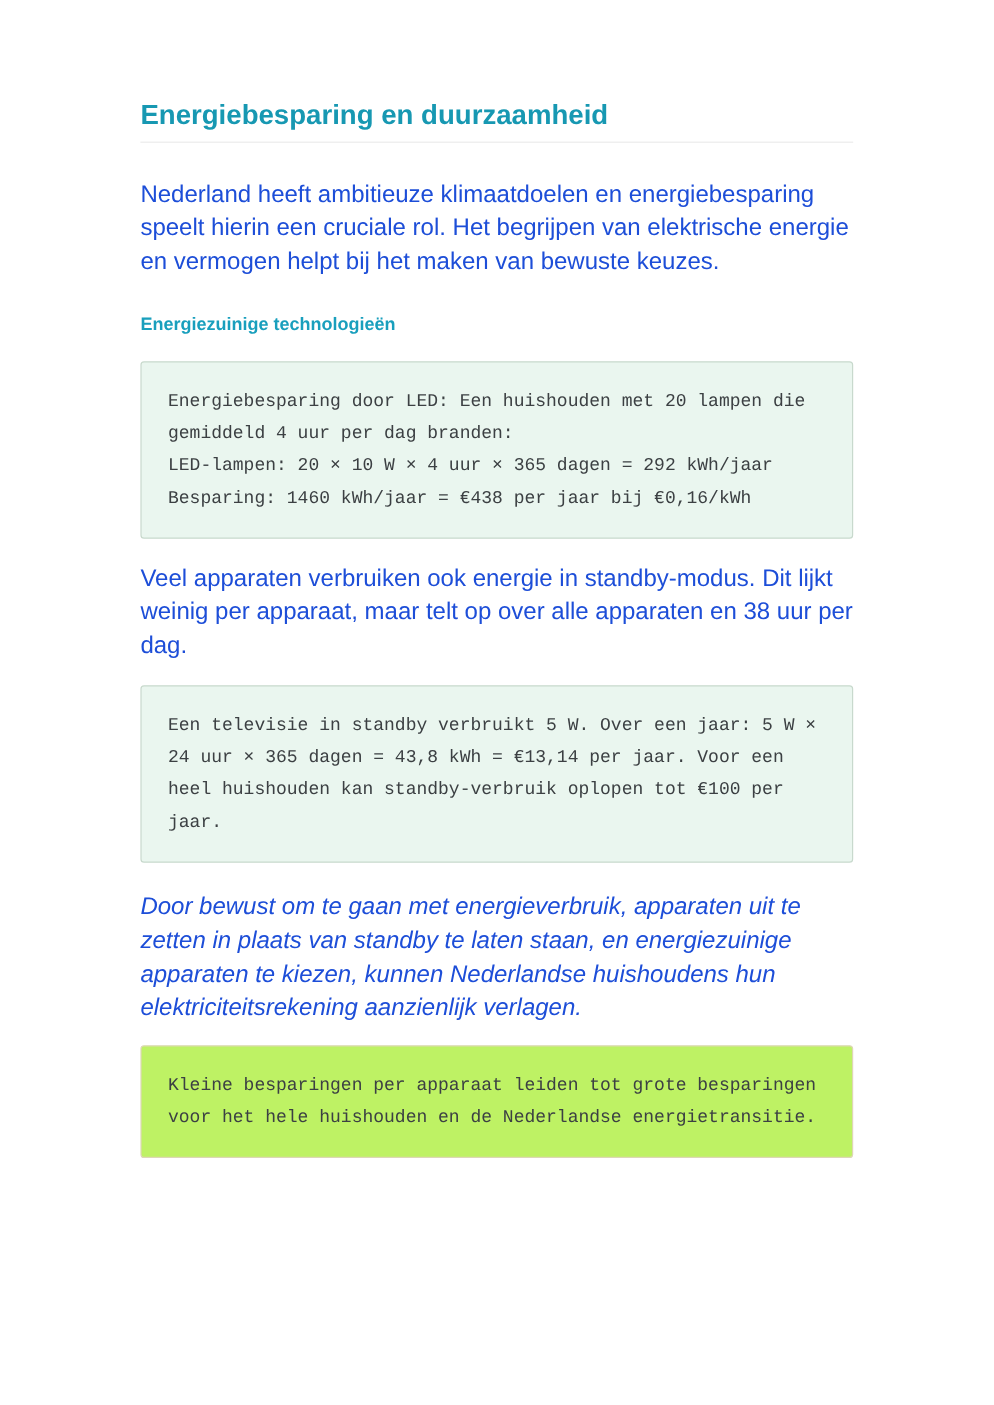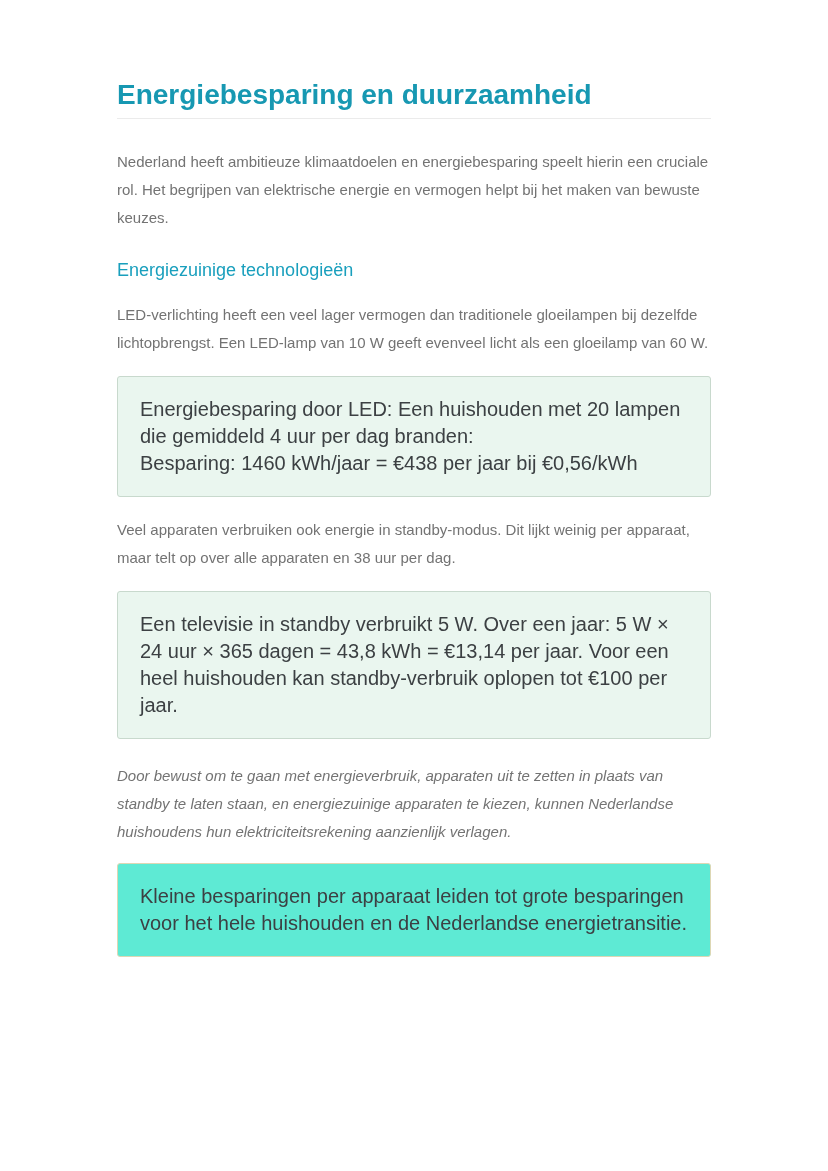--- a/index.html
+++ b/index.html
@@ -16,75 +16,76 @@
   }
   .content {
     width: 594px;
     margin: 0 auto;
     padding-top: 78px;
   }
   h1.page-title {
     margin: 0;
     padding-bottom: 6px;
     border-bottom: 1px solid #ebebeb;
-    font-size: 28px;
+    font-size: 23px;
     line-height: 34px;
     font-weight: 700;
     color: #1798b2;
   }
   p.body-par {
     margin: 29px 0 0 0;
-    font-size: 15px;
+    font-size: 20px;
     line-height: 28px;
-    color: #737373;
+    color: #1d4ed8;
   }
   p.body-par.tight { margin-top: 19px; }
   p.body-par.closing { margin-top: 23px; font-style: italic; }
   h2.section-heading {
     margin: 27px 0 0 0;
-    font-size: 18px;
+    font-size: 15px;
     line-height: 23px;
-    font-weight: 400;
+    font-weight: 700;
     color: #199fbd;
   }
   .callout {
     margin: 19px 0 0 0;
     padding: 19px 22px;
     border-radius: 3px;
-    font-size: 20px;
+    font-size: 15px;
     line-height: 27px;
     color: #3c4043;
+    font-family: Liberation Mono, monospace;
   }
   .callout.green {
     background: #eaf6ef;
     border: 1px solid #c8d9cd;
   }
   .callout.yellow {
     margin-top: 17px;
-    background: #5eead4;
+    background: #bef264;
     border: 1px solid #ddd7b4;
   }
   .callout .line { margin: 0; }
 </style>
 </head>
 <body>
 
 <div class="content">
 
   <h1 class="page-title">Energiebesparing en duurzaamheid</h1>
 
   <p class="body-par">Nederland heeft ambitieuze klimaatdoelen en energiebesparing speelt hierin een cruciale rol. Het begrijpen van elektrische energie en vermogen helpt bij het maken van bewuste keuzes.</p>
 
   <h2 class="section-heading">Energiezuinige technologieën</h2>
 
-  <p class="body-par tight">LED-verlichting heeft een veel lager vermogen dan traditionele gloeilampen bij dezelfde lichtopbrengst. Een LED-lamp van 10 W geeft evenveel licht als een gloeilamp van 60 W.</p>
 
   <div class="callout green">
     <p class="line">Energiebesparing door LED: Een huishouden met 20 lampen die gemiddeld 4 uur per dag branden:</p>
-    <p class="line">Besparing: 1460 kWh/jaar = €438 per jaar bij €0,56/kWh</p>
+    <p class="line">LED-lampen: 20 × 10 W × 4 uur × 365 dagen = 292 kWh/jaar</p>
+    <p class="line">Besparing: 1460 kWh/jaar = €438 per jaar bij €0,16/kWh</p>
   </div>
 
 
   <p class="body-par tight">Veel apparaten verbruiken ook energie in standby-modus. Dit lijkt weinig per apparaat, maar telt op over alle apparaten en 38 uur per dag.</p>
 
   <div class="callout green">
     <p class="line">Een televisie in standby verbruikt 5 W. Over een jaar: 5 W × 24 uur × 365 dagen = 43,8 kWh = €13,14 per jaar. Voor een heel huishouden kan standby-verbruik oplopen tot €100 per jaar.</p>
   </div>
 
   <p class="body-par closing">Door bewust om te gaan met energieverbruik, apparaten uit te zetten in plaats van standby te laten staan, en energiezuinige apparaten te kiezen, kunnen Nederlandse huishoudens hun elektriciteitsrekening aanzienlijk verlagen.</p>

